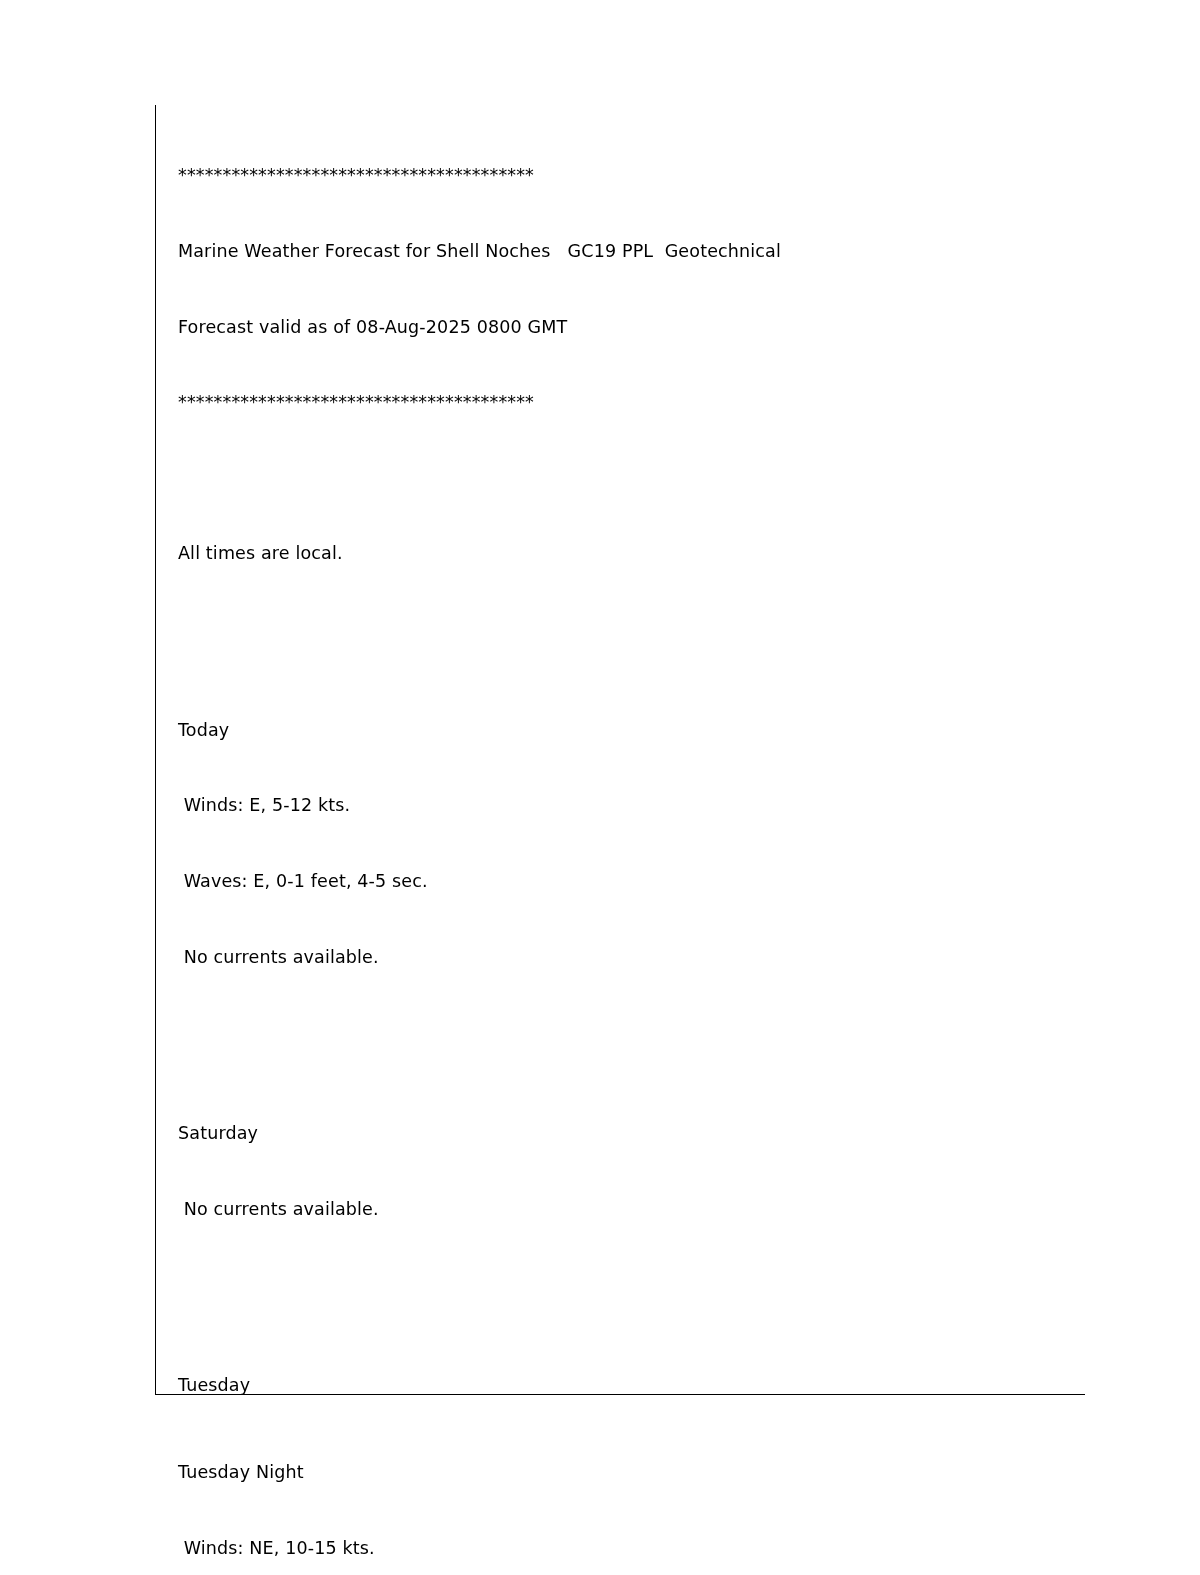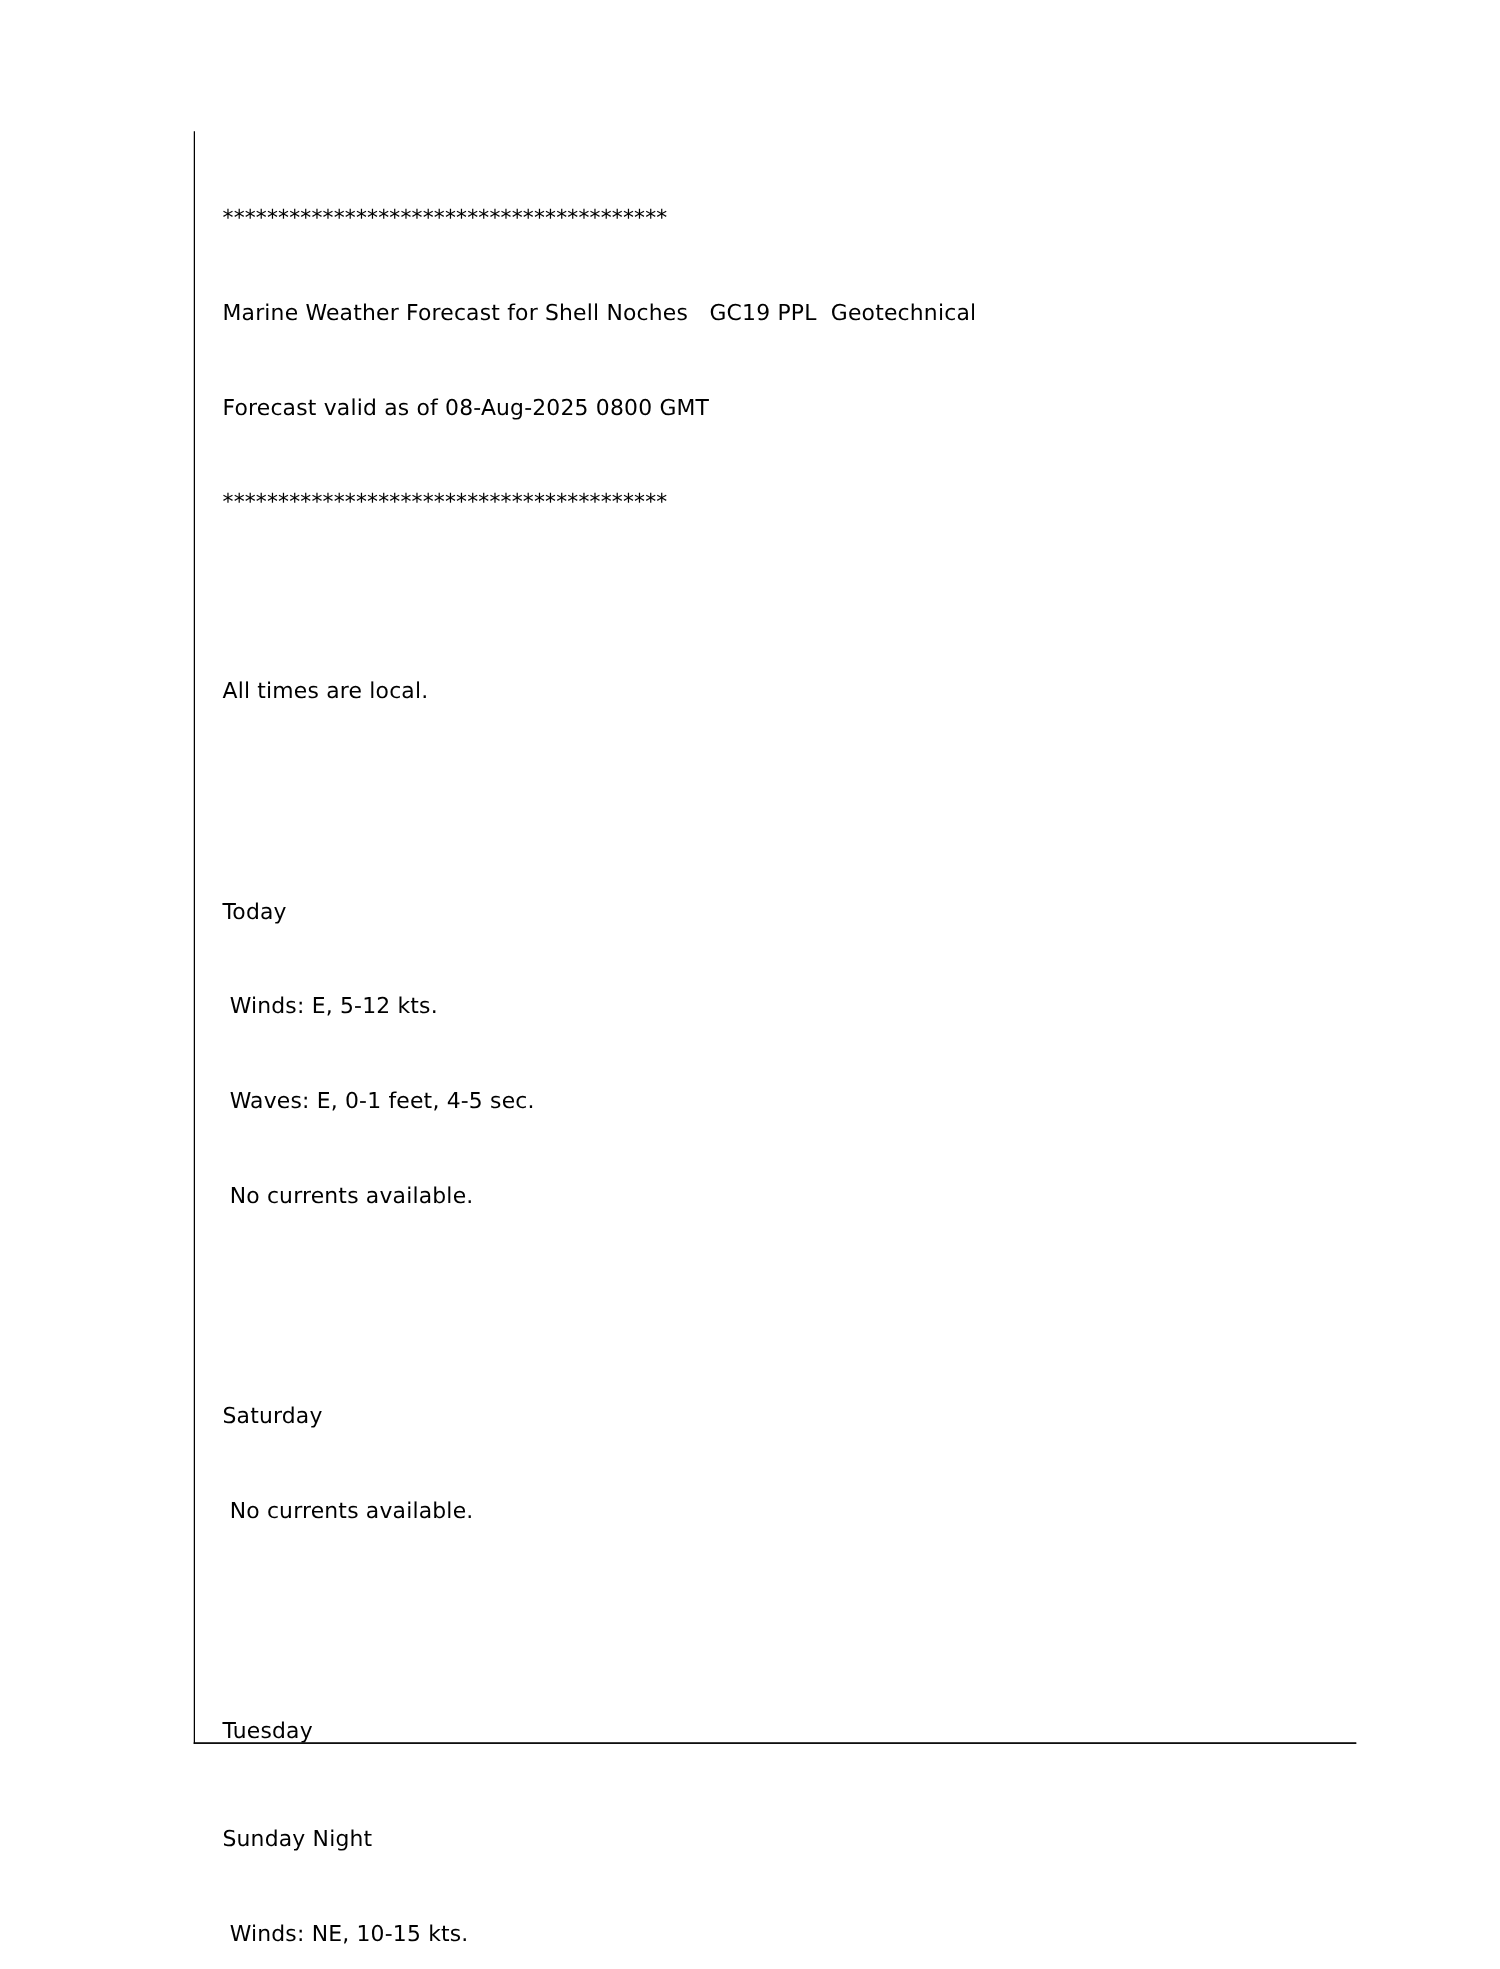--- a/index.html
+++ b/index.html
@@ -127,19 +127,19 @@
 
     
     
     
     
   </div>
 
   <div class="rule"></div>
 
   <div class="below-text">
-    <span class="blk">Sunday Night</span>
+    <span class="blk">Tuesday Night</span>
     <span class="blk"> Winds: NE, 10-15 kts.</span>
     
     
   </div>
 
 </div>
 
 </body></html>

